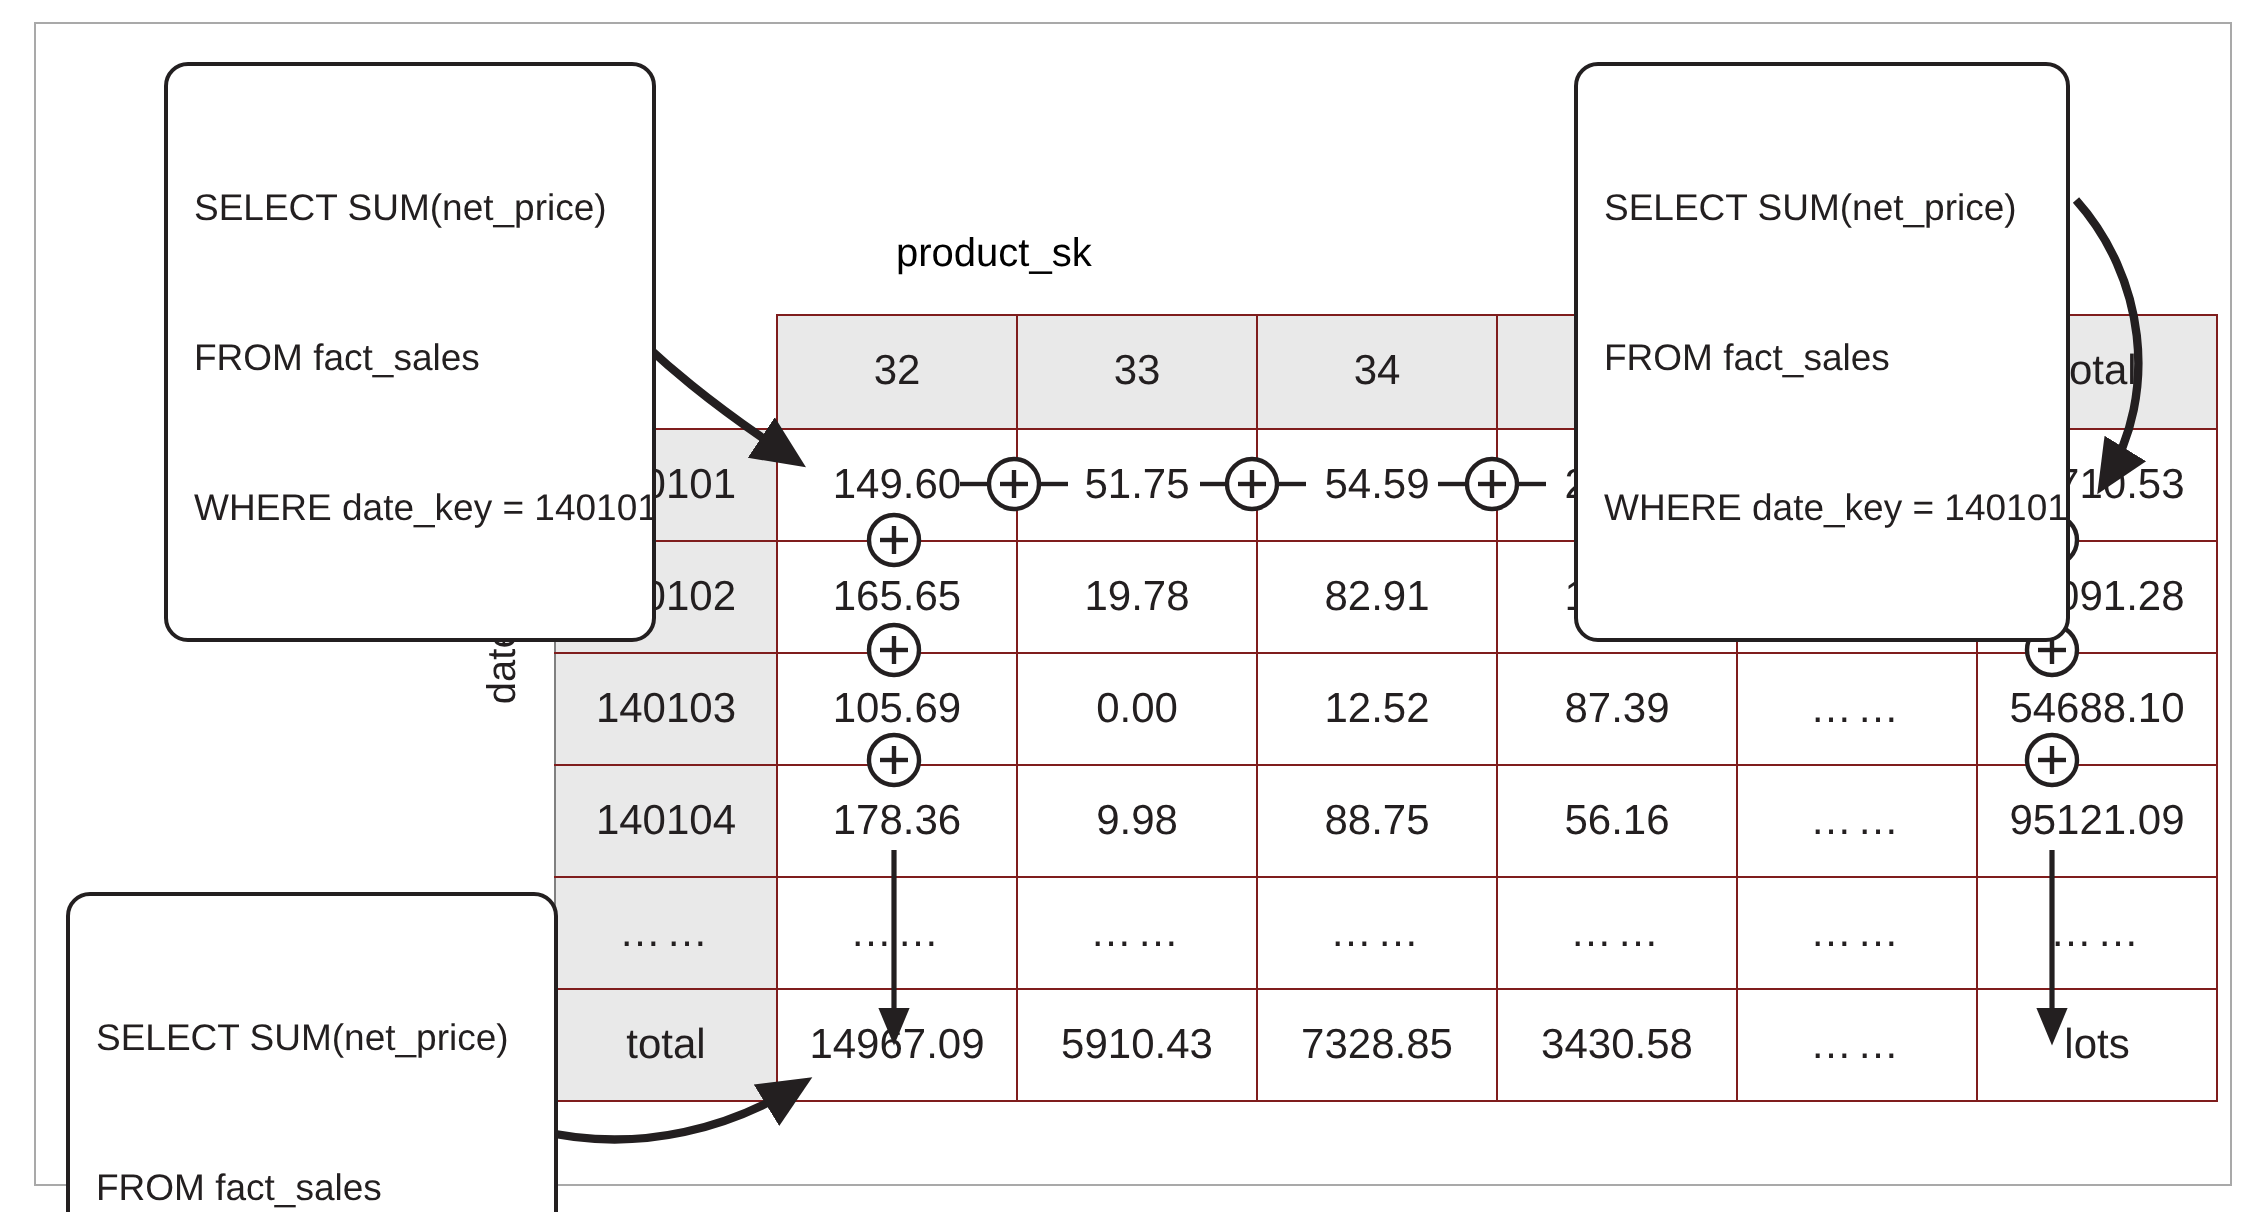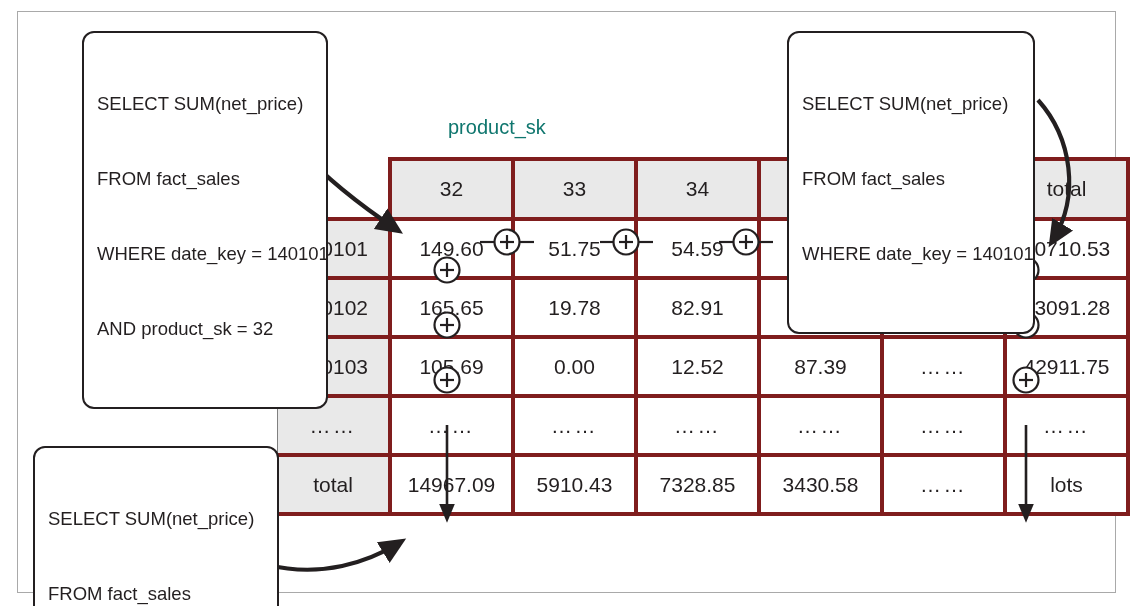--- a/index.html
+++ b/index.html
@@ -24,39 +24,39 @@
     box-sizing: border-box;
   }
 
   
   .callout {
     position: absolute;
     border: 2px solid #231f20;
     border-radius: 12px;
     background: #ffffff;
     box-sizing: border-box;
-    padding: 8px 13px 16px 13px;
+    padding: 8px 13px 3px 13px;
     font-size: 18.5px;
     line-height: 25px;
     color: #231f20;
     white-space: pre;
     z-index: 6;
   }
   .callout .ln { display: block; }
 
   #callout-top-left { left: 82px; top: 31px; width: 246px; }
   #callout-top-right { left: 787px; top: 31px; width: 248px; }
   #callout-bottom-left { left: 33px; top: 446px; width: 246px; }
 
   
   #label-product-sk {
     position: absolute;
     left: 448px; top: 116px;
     font-size: 20px;
-    color: #0f766e;
+    color: #000000;
     z-index: 5;
   }
   #label-date-key {
     position: absolute;
     left: 197px; top: 300px;
     width: 110px;
     font-size: 20px;
     color: #231f20;
     transform: rotate(-90deg);
     transform-origin: center center;
@@ -66,21 +66,21 @@
 
   
   #matrix-table {
     position: absolute;
     left: 277px; top: 157px;
     border-collapse: collapse;
     z-index: 2;
     background: #ffffff;
   }
   #matrix-table td {
-    border: 4px solid #7f1d1d;
+    border: 1px solid #7f1d1d;
     font-size: 21px;
     color: #231f20;
     text-align: center;
     vertical-align: middle;
     height: 55px;
     padding: 0;
     background: #ffffff;
   }
   #matrix-table td.rowhead {
     width: 110px;
@@ -174,23 +174,32 @@
         <td class="datacell">73091.28</td>
       </tr>
 
       <tr>
         <td class="rowhead">140103</td>
         <td class="datacell">105.69</td>
         <td class="datacell">0.00</td>
         <td class="datacell">12.52</td>
         <td class="datacell">87.39</td>
         <td class="datacell dots">……</td>
-        <td class="datacell">42911.75</td>
-      </tr>
-
+        <td class="datacell">54688.10</td>
+      </tr>
+
+      <tr>
+        <td class="rowhead">140104</td>
+        <td class="datacell">178.36</td>
+        <td class="datacell">9.98</td>
+        <td class="datacell">88.75</td>
+        <td class="datacell">56.16</td>
+        <td class="datacell dots">……</td>
+        <td class="datacell">95121.09</td>
+      </tr>
 
       <tr>
         <td class="rowhead dots">……</td>
         <td class="datacell dots">……</td>
         <td class="datacell dots">……</td>
         <td class="datacell dots">……</td>
         <td class="datacell dots">……</td>
         <td class="datacell dots">……</td>
         <td class="datacell dots">……</td>
       </tr>
@@ -288,21 +297,20 @@
       <line x1="1019" y1="380" x2="1033" y2="380"></line>
       <line x1="1026" y1="373" x2="1026" y2="387"></line>
     </g>
     <line class="thin-arrow" x1="1026" y1="425" x2="1026" y2="517" marker-end="url(#arrowThin)"></line>
   </svg>
 
   <div class="callout" id="callout-top-left">
     <span class="ln">SELECT SUM(net_price)</span>
     <span class="ln">FROM fact_sales</span>
     <span class="ln">WHERE date_key = 140101</span>
-    <span class="ln">AND product_sk = 32</span>
   </div>
 
   <div class="callout" id="callout-top-right">
     <span class="ln">SELECT SUM(net_price)</span>
     <span class="ln">FROM fact_sales</span>
     <span class="ln">WHERE date_key = 140101</span>
   </div>
 
   <div class="callout" id="callout-bottom-left">
     <span class="ln">SELECT SUM(net_price)</span>

